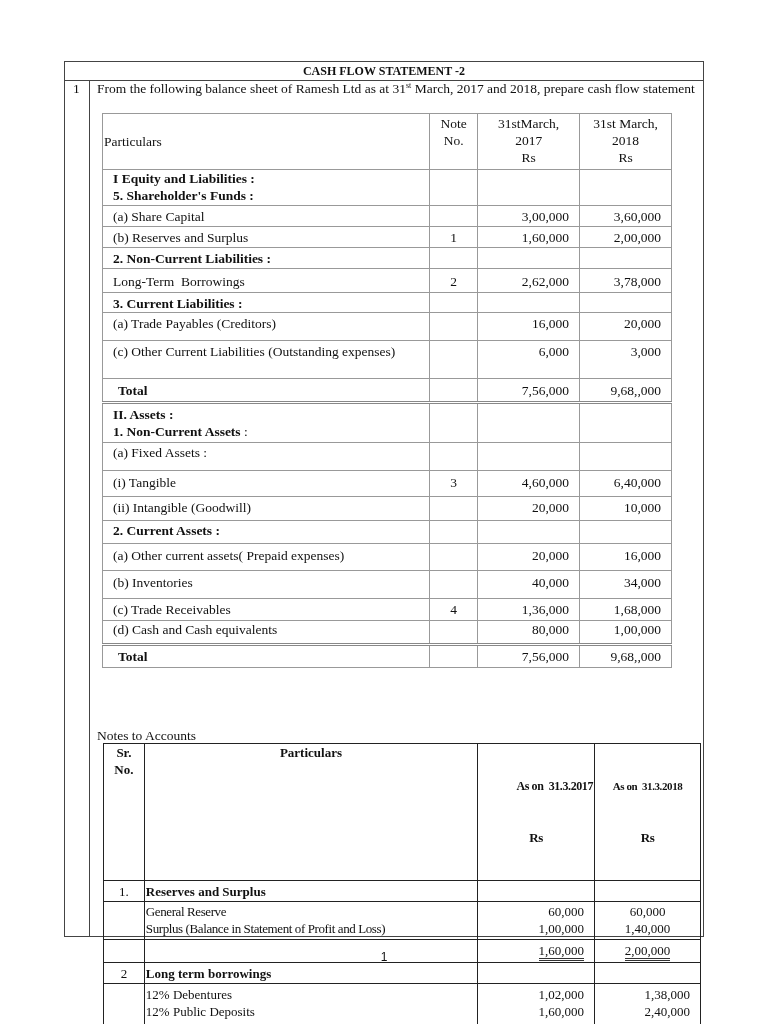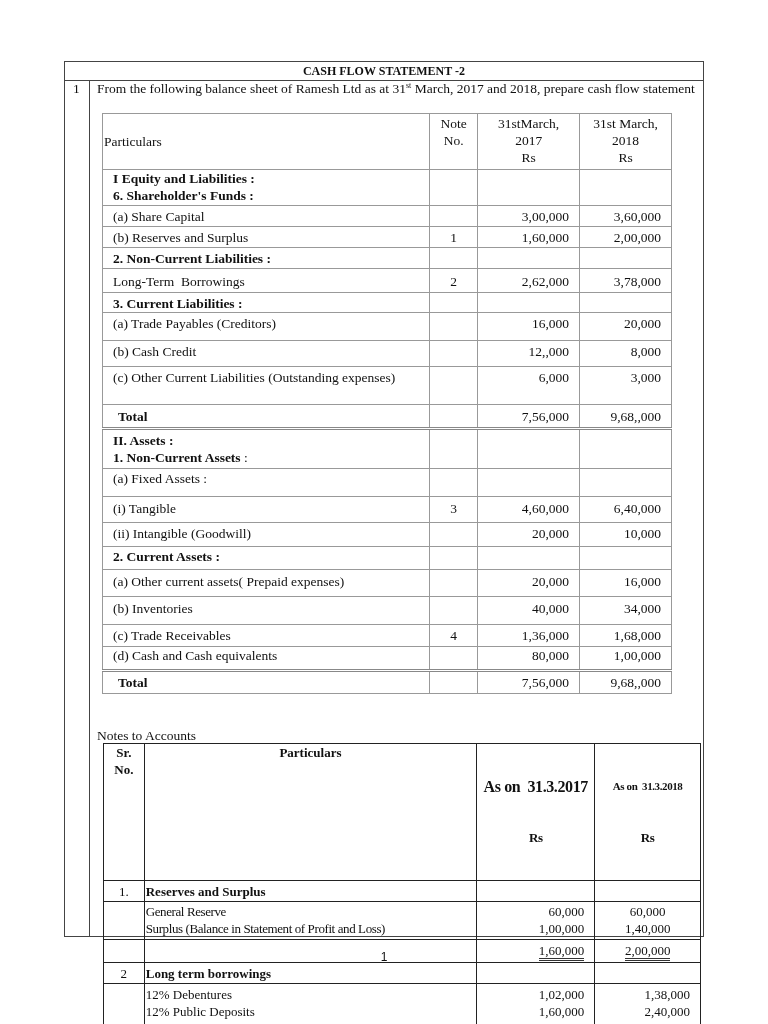--- a/index.html
+++ b/index.html
@@ -141,21 +141,21 @@
     <td class="center" style="padding:1px 2px;">
       <div>31st March,</div>
       <div>2018</div>
       <div>Rs</div>
     </td>
   </tr>
 
   <tr style="height:36px">
     <td class="part b">
       <div>I Equity and Liabilities :</div>
-      <div>6. Shareholder's Funds :</div>
+      <div>5. Shareholder's Funds :</div>
     </td>
     <td class="note"></td>
     <td class="num"></td>
     <td class="num"></td>
   </tr>
   <tr style="height:21px">
     <td class="part" style="padding-top:2px;">(a) Share Capital</td>
     <td class="note" style="padding-top:2px;"></td>
     <td class="num" style="padding-top:2px;">3,00,000</td>
     <td class="num" style="padding-top:2px;">3,60,000</td>
@@ -182,26 +182,20 @@
     <td class="part b" style="padding-top:2px;">3. Current Liabilities :</td>
     <td class="note"></td>
     <td class="num"></td>
     <td class="num"></td>
   </tr>
   <tr style="height:28px">
     <td class="part" style="padding-top:2px;">(a) Trade Payables (Creditors)</td>
     <td class="note" style="padding-top:2px;"></td>
     <td class="num" style="padding-top:2px;">16,000</td>
     <td class="num" style="padding-top:2px;">20,000</td>
-  </tr>
-  <tr style="height:26px">
-    <td class="part" style="padding-top:2px;">(b) Cash Credit</td>
-    <td class="note" style="padding-top:2px;"></td>
-    <td class="num" style="padding-top:2px;">12,,000</td>
-    <td class="num" style="padding-top:2px;">8,000</td>
   </tr>
   <tr style="height:38px">
     <td class="part" style="padding-top:2px;margin-left:28px;">(c) Other Current Liabilities (Outstanding expenses)</td>
     <td class="note" style="padding-top:2px;"></td>
     <td class="num" style="padding-top:2px;">6,000</td>
     <td class="num" style="padding-top:2px;">3,000</td>
   </tr>
   <tr style="height:24px">
     <td class="part b" style="padding-left:15px; padding-top:3px;">Total</td>
     <td class="note"></td>
@@ -285,21 +279,21 @@
     <col style="width:96px">
   </colgroup>
   <tbody>
       <tr style="height:39px">
     <td class="center b">
       <div>Sr.</div>
       <div>No.</div>
     </td>
     <td class="center b">Particulars</td>
     <td class="center b condensed" style="padding:0 1px; white-space:pre;">
-      <div style="font-size:16px;">As on  31.3.2017</div>
+      <div style="font-size:12px;text-align:right;">As on  31.3.2017</div>
       <div>Rs</div>
     </td>
     <td class="center b condensed" style="padding:0 1px; white-space:pre;">
       <div style="font-size:11px;">As on  31.3.2018</div>
       <div>Rs</div>
     </td>
   </tr>
 
   <tr style="height:21px">
     <td class="center" style="padding-top:2px;">1.</td>

